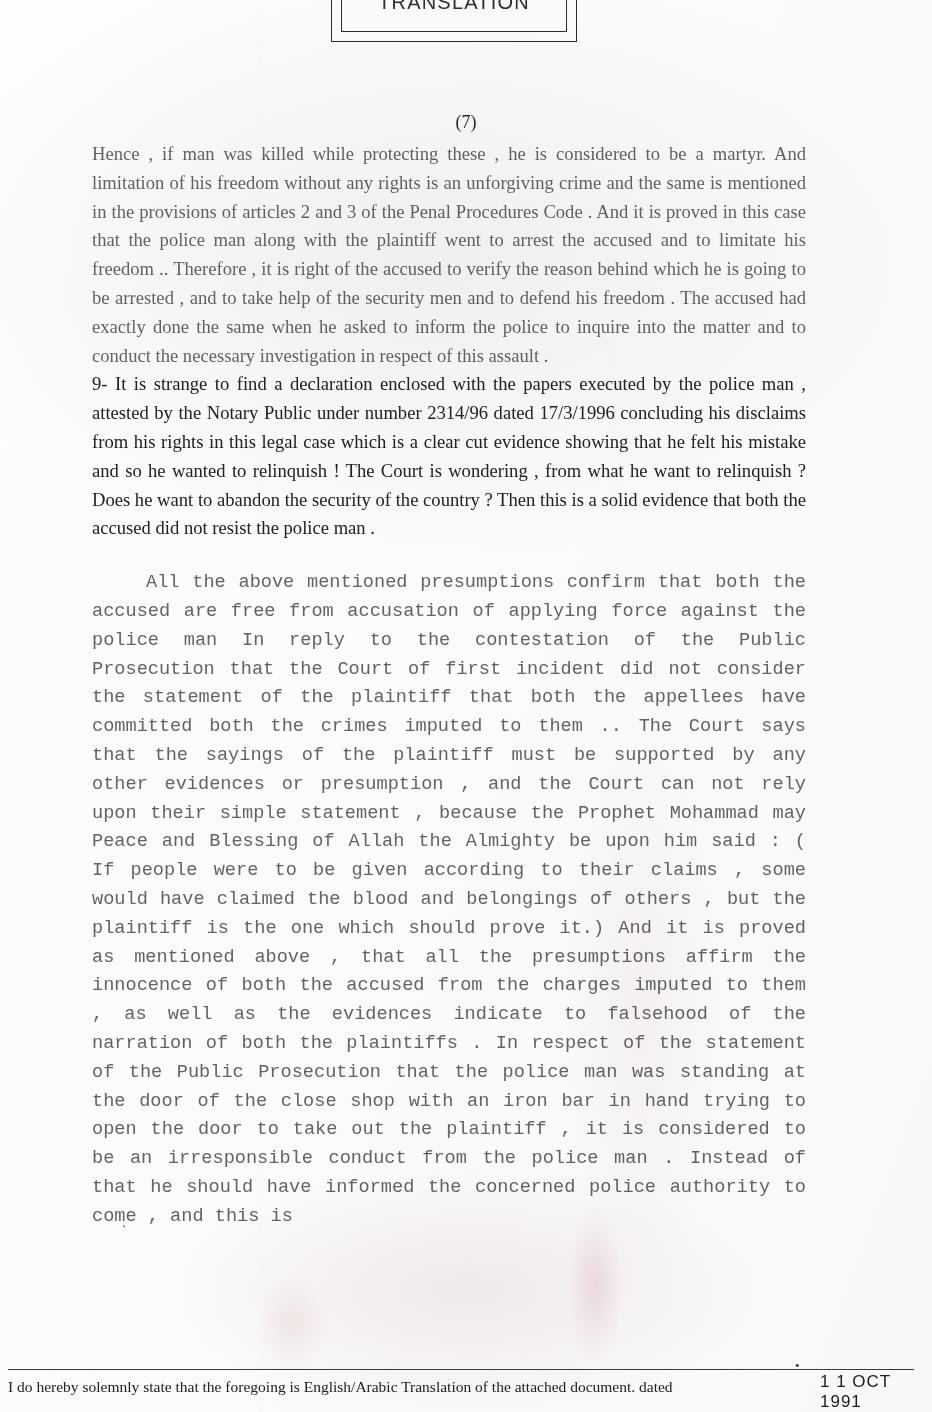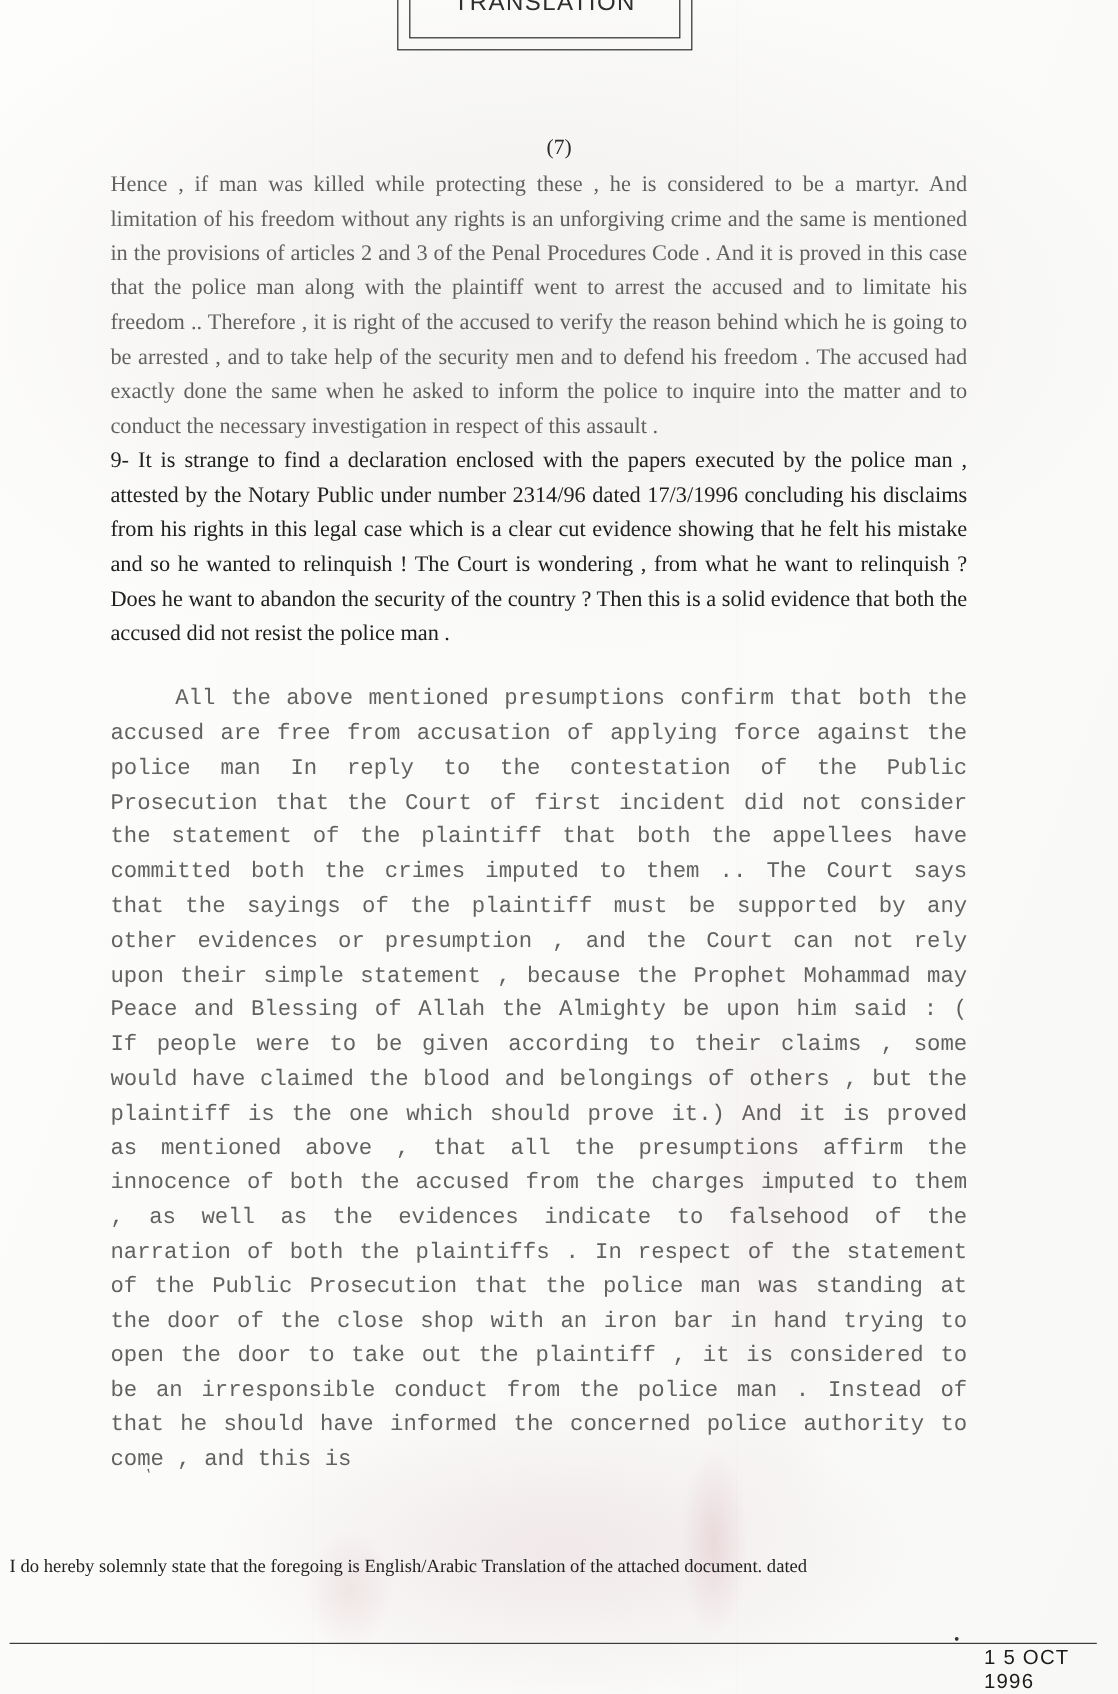--- a/index.html
+++ b/index.html
@@ -106,21 +106,21 @@
     position: absolute;
     left: 8px;
     top: 1369px;
     width: 906px;
     height: 0;
     border-top: 1.3px solid #3a3a3a;
   }
   .footer-text {
     position: absolute;
     left: 8px;
-    top: 1297px;
+    top: 1378px;
     width: 820px;
     font-size: 15.5px;
     color: #222;
     white-space: nowrap;
   }
   .footer-date {
     position: absolute;
     left: 820px;
     top: 1372px;
     font-family: "Liberation Sans", sans-serif;
@@ -181,14 +181,14 @@
     <p class="para indent gap fade-1">All  the  above   mentioned  presumptions  confirm  that  both  the accused   are free from accusation of applying force against the police man In reply to the contestation of the Public Prosecution that the Court of first incident   did  not  consider  the  statement  of  the  plaintiff  that  both  the appellees  have  committed  both  the crimes imputed to them .. The Court says that  the  sayings  of  the plaintiff must be  supported  by any other evidences  or  presumption   , and the Court can not rely upon their simple statement  ,  because  the  Prophet  Mohammad may Peace and Blessing of Allah  the  Almighty  be  upon  him  said :  ( If people  were  to be given according  to  their  claims ,  some  would  have  claimed  the  blood  and belongings  of  others  , but the plaintiff is the one which should prove it.) And  it is proved as mentioned above , that all the presumptions affirm the innocence  of both the accused from the charges imputed to them , as well as  the  evidences  indicate  to  falsehood  of  the  narration  of  both  the plaintiffs .  In  respect  of  the statement of the Public Prosecution that the police  man  was standing at the door of the close shop with an iron bar in hand  trying  to  open  the  door to take out the plaintiff , it is considered to be  an  irresponsible  conduct  from  the  police  man .  Instead  of that he should have informed the concerned police authority to come , and this is</p>
   </div>
 
   <div class="smudge"></div>
   <div class="smudge2"></div>
   <div class="stray-mark">'</div>
 
   <div class="tick">•</div>
   <div class="footer-rule"></div>
   <div class="footer-text">I do hereby solemnly state that the foregoing is English/Arabic Translation of the attached document. dated</div>
-  <div class="footer-date">1 5 OCT 1996</div>
+  <div class="footer-date">1 1 OCT 1991</div>
 </div>
 
 </body></html>

